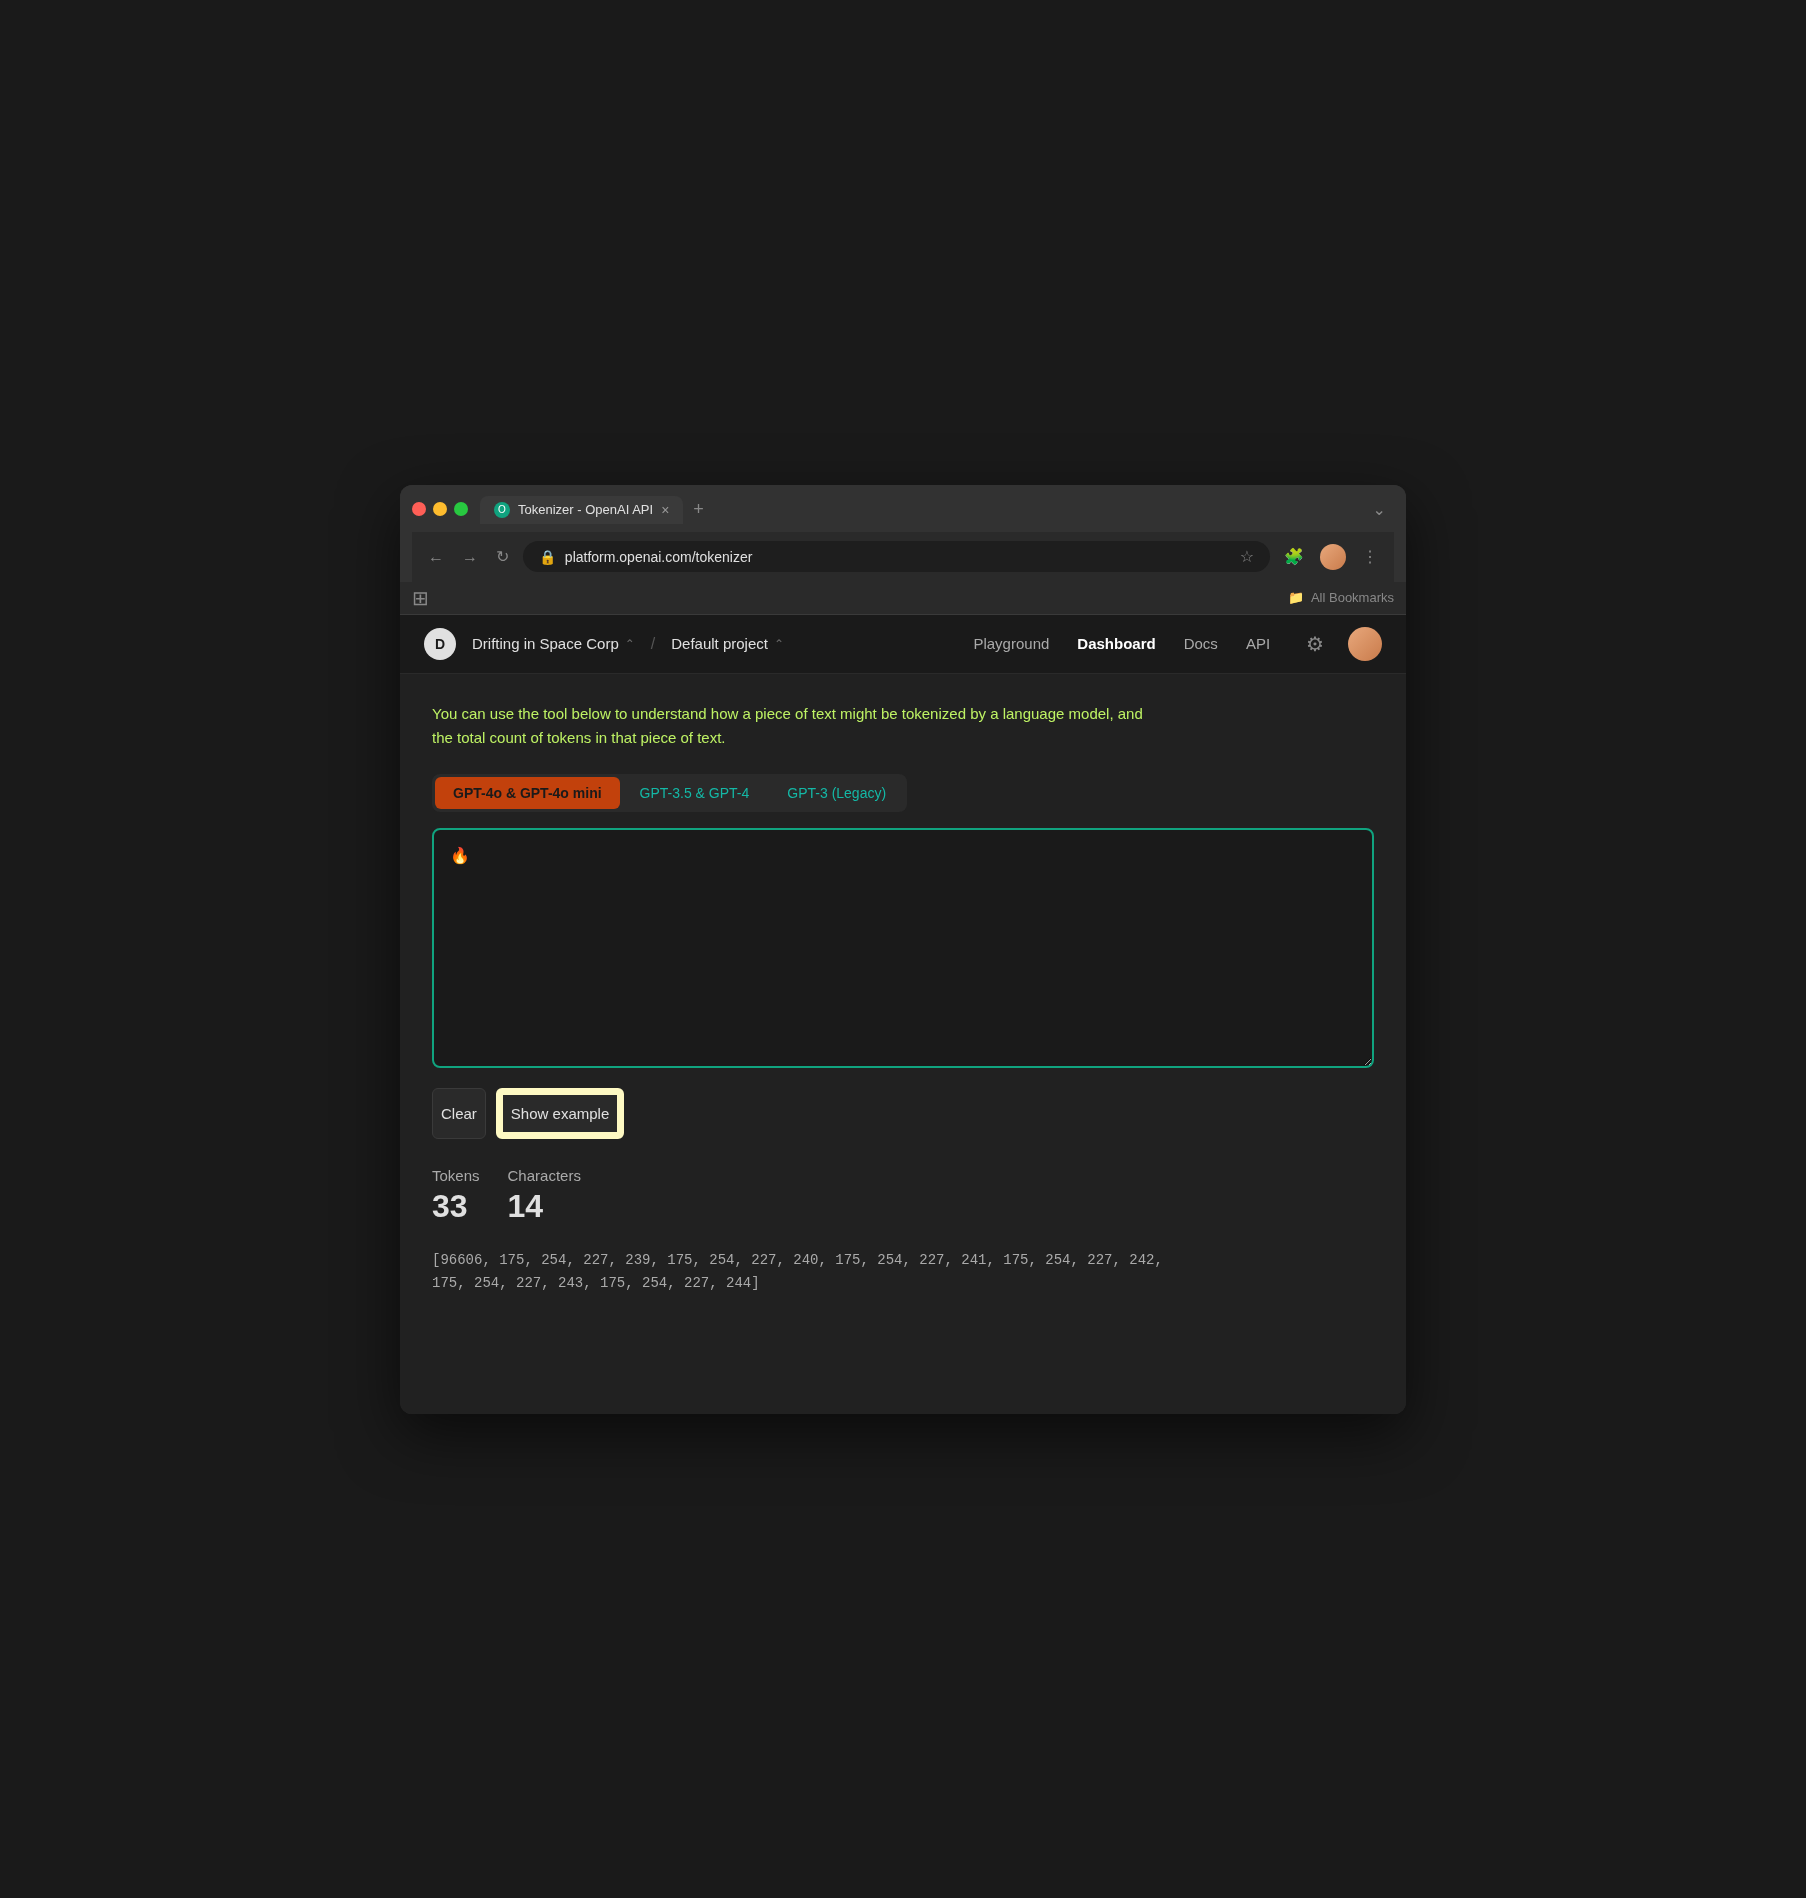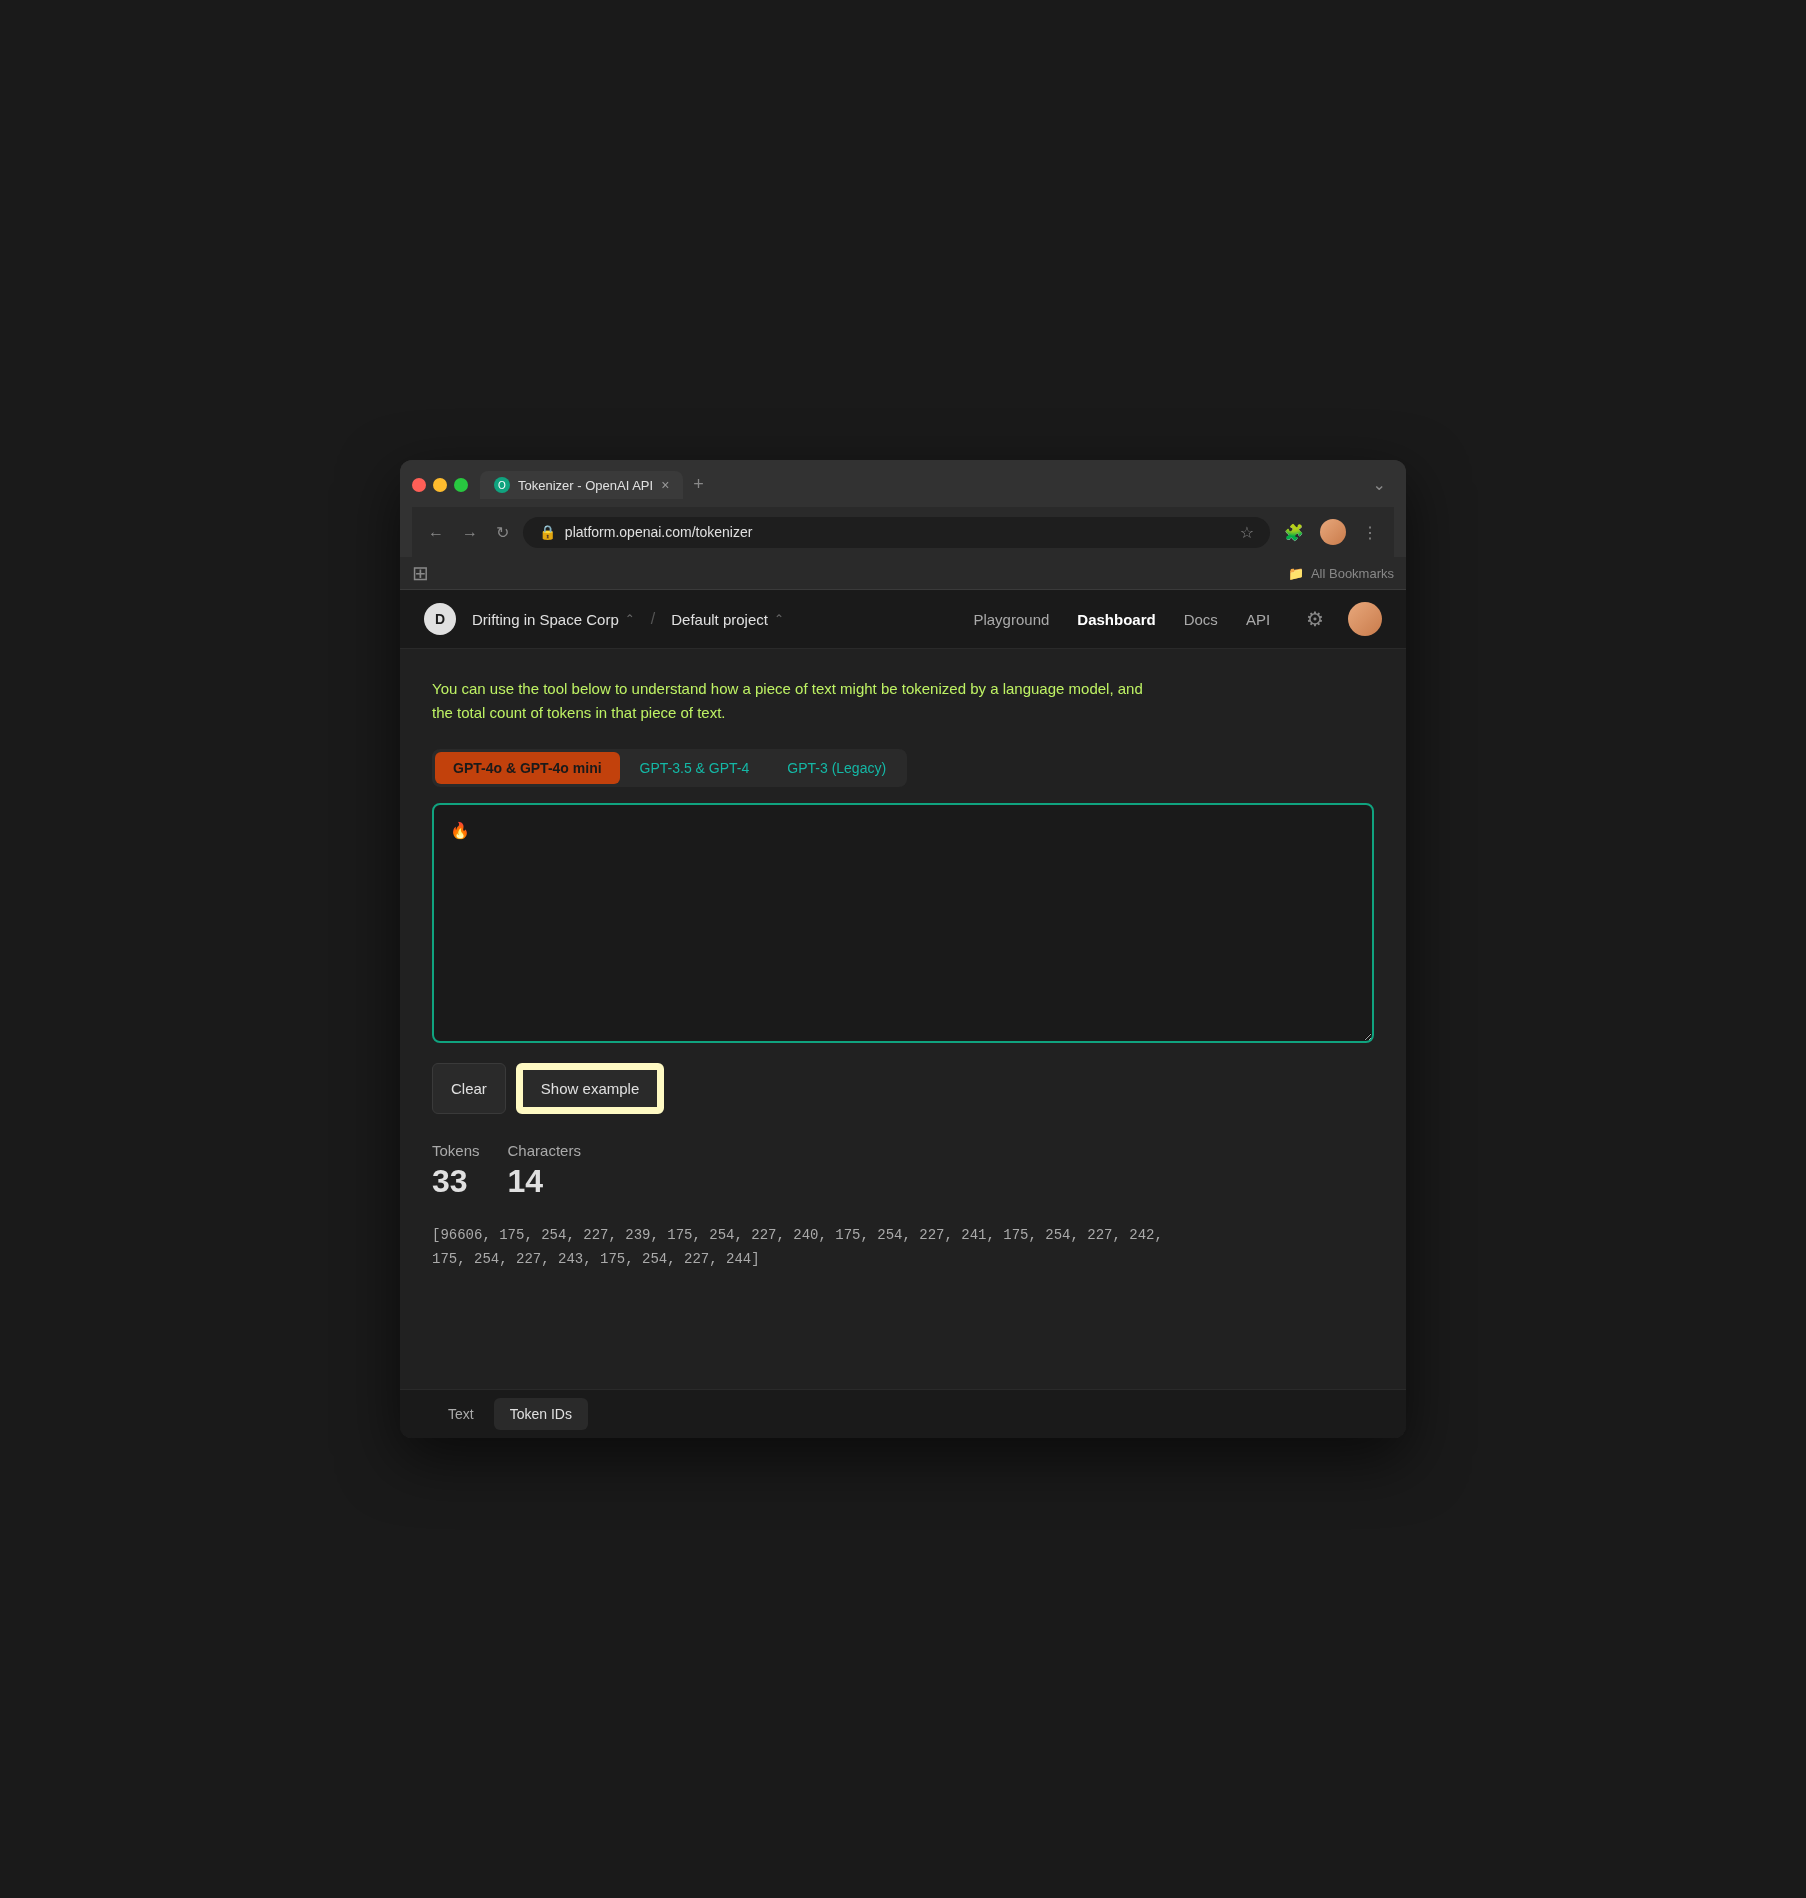--- a/index.html
+++ b/index.html
@@ -353,21 +353,21 @@
     }
 
     
     .action-buttons {
       display: flex;
       gap: 10px;
       margin-bottom: 28px;
     }
 
     .btn {
-      padding: 10px 18px;
+      padding: 10px 8px;
       border-radius: 6px;
       font-size: 15px;
       cursor: pointer;
       border: none;
       font-weight: 500;
     }
 
     .btn-clear {
       background: #2a2a2a;
       color: #e0e0e0;
@@ -552,19 +552,15 @@
           <div class="stat-label">Characters</div>
           <div class="stat-value">14</div>
         </div>
       </div>
 
       
       <div class="token-ids">[96606, 175, 254, 227, 239, 175, 254, 227, 240, 175, 254, 227, 241, 175, 254, 227, 242, 175, 254, 227, 243, 175, 254, 227, 244]</div>
 
     </div>
 
-    <div class="bottom-tab-bar">
-      <button class="bottom-tab">Text</button>
-      <button class="bottom-tab active">Token IDs</button>
-    </div>
   </div>
 
 </div>
 
 </body></html>

